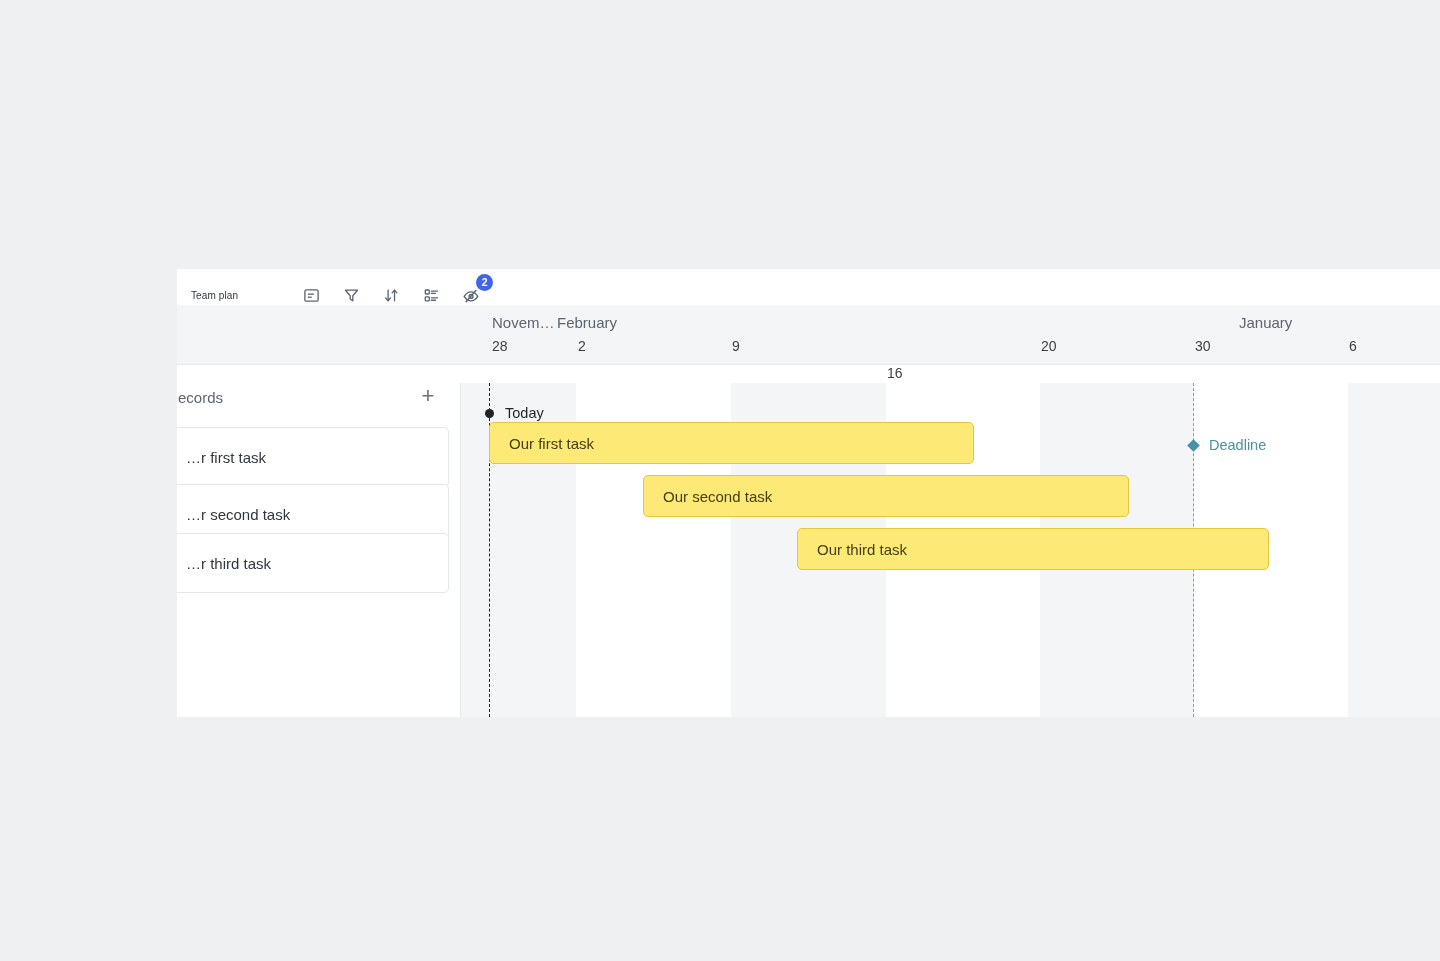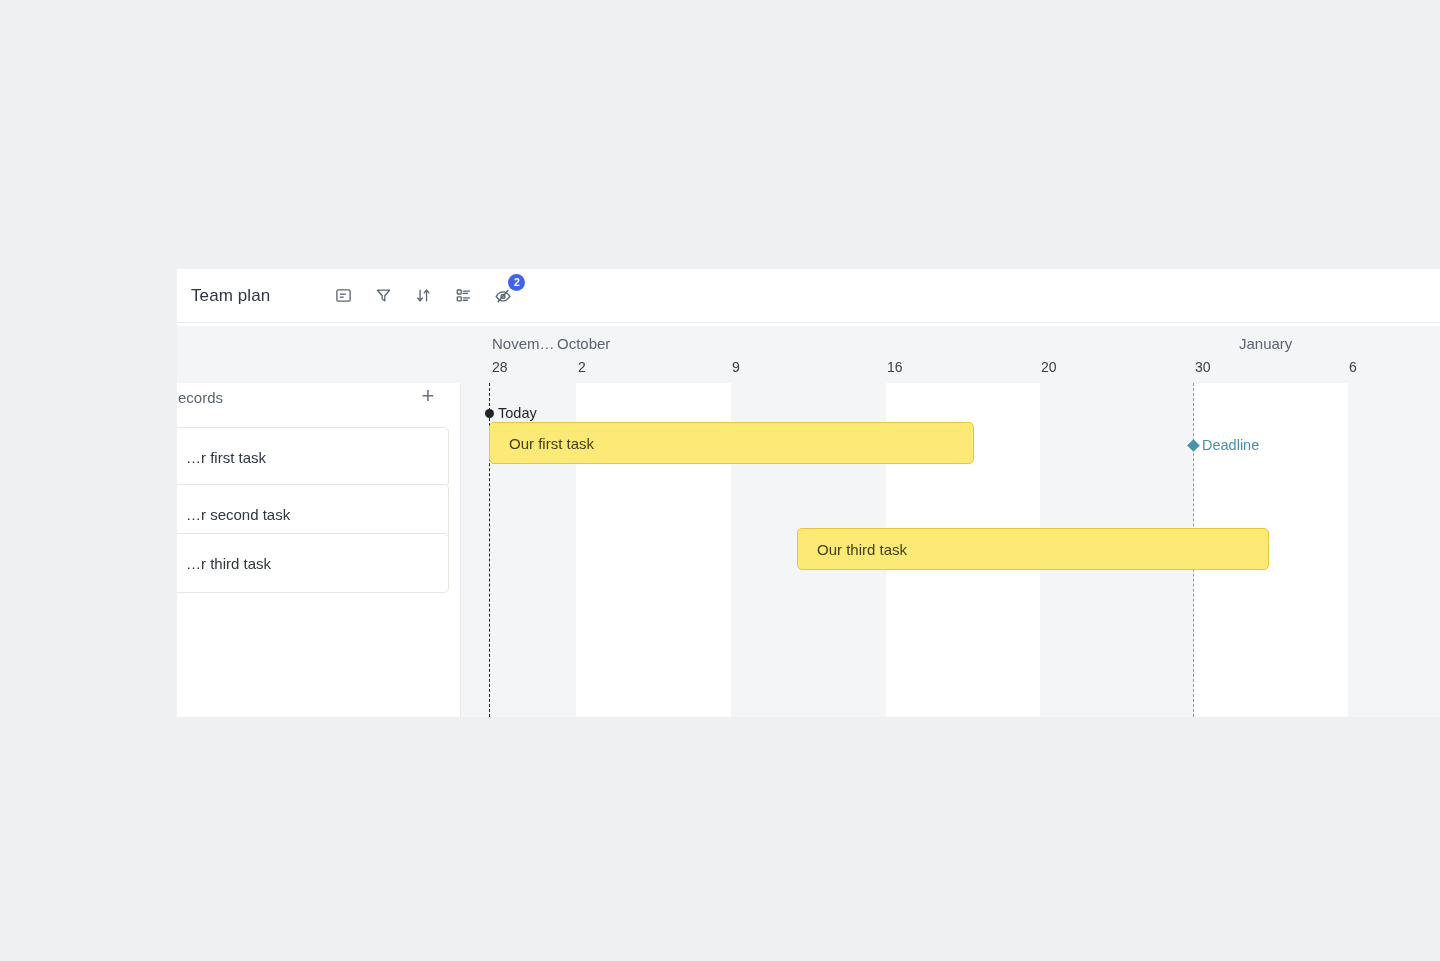--- a/index.html
+++ b/index.html
@@ -34,21 +34,21 @@
     left: 0; top: 0;
     width: 100%;
     height: 54px;
     background: #ffffff;
     border-bottom: 1px solid #e9eaec;
     display: flex;
     align-items: center;
   }
   #view-title {
     margin-left: 14px;
-    font-size: 17px;
+    font-size: 10px;
     color: #2f3640;
     letter-spacing: .1px;
     white-space: nowrap;
   }
   #toolbar-actions {
     display: flex;
     align-items: center;
     margin-left: 60px;
     gap: 14px;
   }
@@ -71,21 +71,21 @@
     font-size: 10.5px;
     line-height: 17px;
     text-align: center;
     font-weight: 600;
     padding: 0 3px;
   }
 
   
   #timeline-header {
     position: absolute;
-    left: 0; top: 57px;
+    left: 0; top: 36px;
     width: 100%;
     height: 60px;
     background: #f4f5f7;
     border-bottom: 1px solid #e6e8eb;
   }
   #month-strip, #day-strip {
     position: absolute;
     left: 284px;                
     top: 0;
     height: 100%;
@@ -190,21 +190,21 @@
     width: 0;
   }
   .marker-line.today  { border-left: 1.5px dashed #1f2329; }
   .marker-line.deadline { border-left: 1.5px dashed #6ba6ba; }
 
   .marker-label {
     position: absolute;
     top: 22px;
     display: flex;
     align-items: center;
-    gap: 4px;
+    gap: 11px;
     white-space: nowrap;
     font-size: 14.5px;
     z-index: 6;
   }
   .marker-label.today  { color: #1f2329; }
   .marker-label.deadline { color: #4a90a8; }
   .dot-today {
     width: 9px; height: 9px;
     border-radius: 50%;
     background: #1f2329;
@@ -290,28 +290,28 @@
         </svg>
         <div class="badge">2</div>
       </div>
 
     </div>
   </div>
 
   <div id="timeline-header">
     <div id="month-strip">
         <div class="month-label" style="left: 31px;">Novem…</div>
-        <div class="month-label" style="left: 96px;">October</div>
+        <div class="month-label" style="left: 96px;">February</div>
         <div class="month-label" style="left: 778px;">January</div>
       </div>
     <div id="day-strip">
         <div class="day-label" style="left: 31px;">28</div>
         <div class="day-label" style="left: 117px;">2</div>
         <div class="day-label" style="left: 271px;">9</div>
-        <div class="day-label" style="left: 426px;">16</div>
+        <div class="day-label" style="left: 426px; margin-top: 27px;">16</div>
         <div class="day-label" style="left: 580px;">20</div>
         <div class="day-label" style="left: 734px;">30</div>
         <div class="day-label" style="left: 888px;">6</div>
       </div>
   </div>
 
   <div id="body-area">
 
     <div id="records-panel">
       <div id="records-head">
@@ -345,19 +345,22 @@
           <span>Today</span>
         </div>
         <div class="marker-line deadline" style="left: 732px;"></div>
         <div class="marker-label deadline" style="left: 728px; margin-top: 32px;">
           <div class="dot-deadline"></div>
           <span>Deadline</span>
         </div>
         <div class="task-bar" style="left: 28px; width: 485px; top: 39px; background: rgb(253, 233, 118); border-color: rgb(232, 197, 63);">
           <span>Our first task</span>
         </div>
+        <div class="task-bar" style="left: 182px; width: 486px; top: 92px; background: rgb(253, 233, 118); border-color: rgb(232, 197, 63);">
+          <span>Our second task</span>
+        </div>
         <div class="task-bar" style="left: 336px; width: 472px; top: 145px; background: rgb(253, 233, 118); border-color: rgb(232, 197, 63);">
           <span>Our third task</span>
         </div>
       </div>
 
   </div>
 </div>
 
 </body></html>

